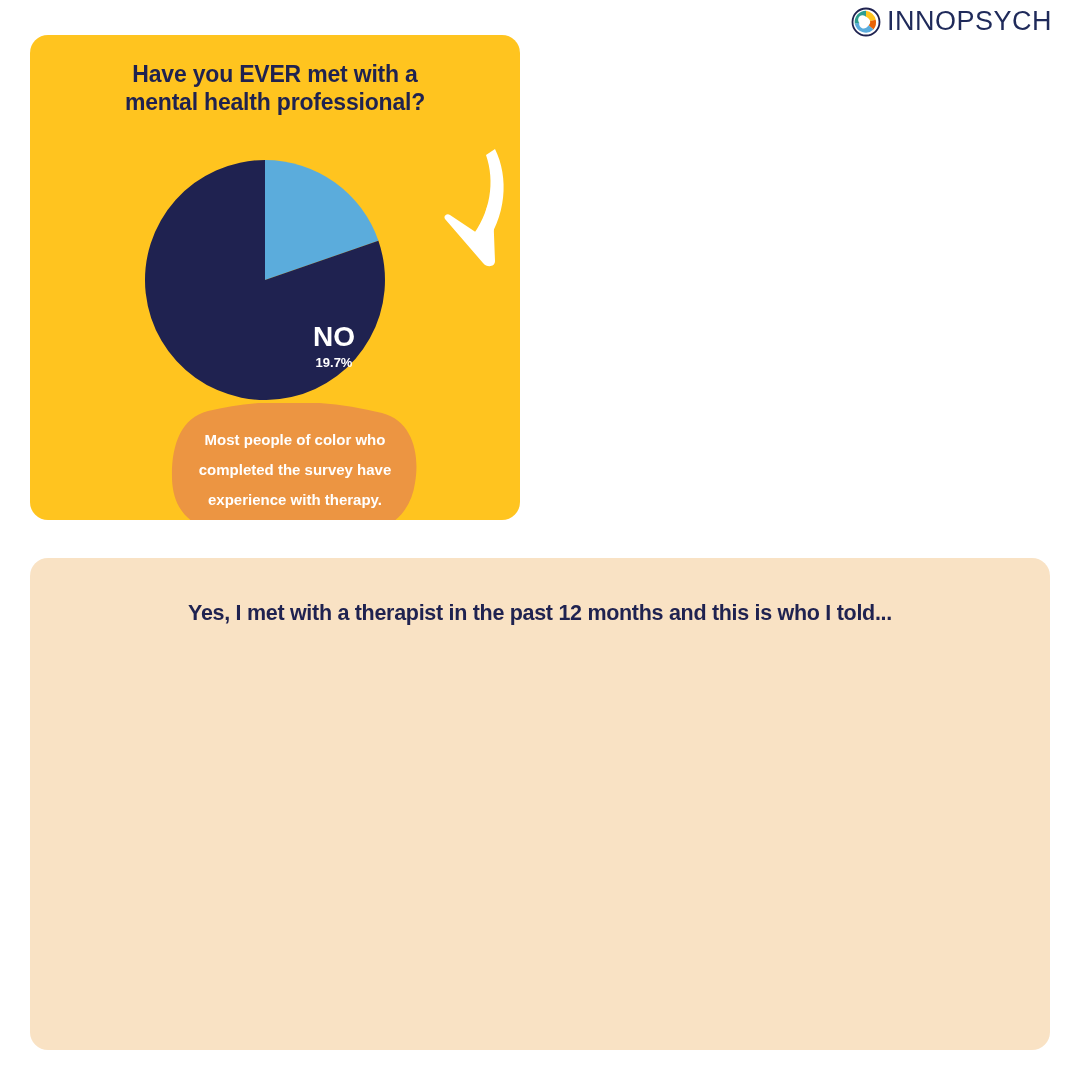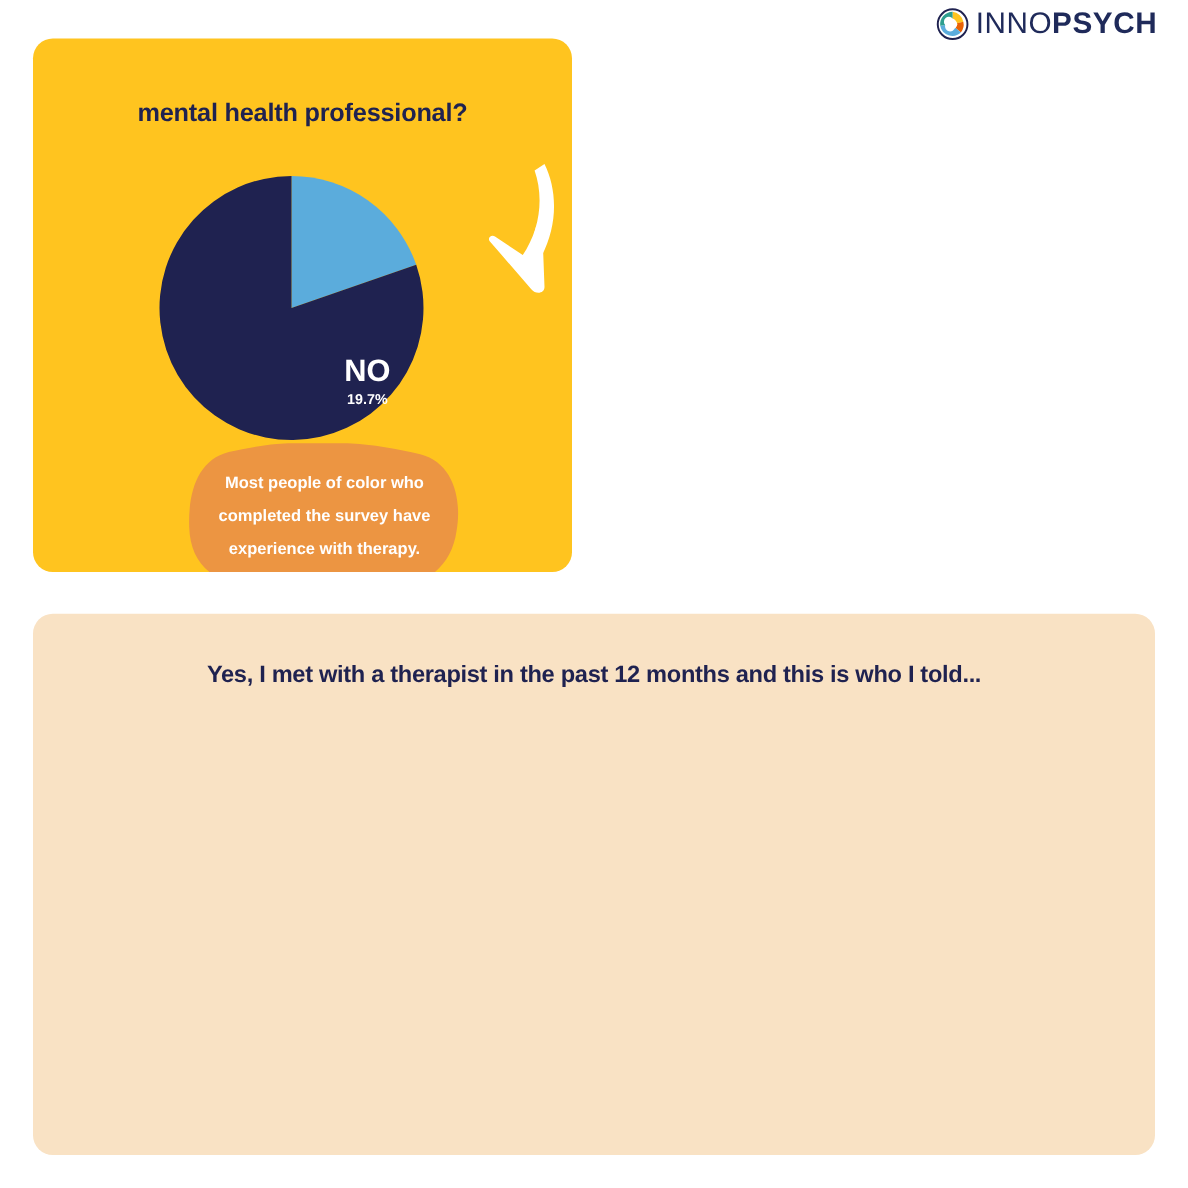--- a/index.html
+++ b/index.html
@@ -16,21 +16,21 @@
   .logo{
     position:absolute; top:6px; right:28px;
     display:flex; align-items:center; gap:6px;text-align:right;
   }
   .logo-mark{width:30px;height:30px;display:block;}
   .logo-text{
     font-size:27px; letter-spacing:.5px; color:#1f2a5a;
     display:flex; align-items:baseline;
   }
   .logo-inno{font-weight:400;}
-  .logo-psych{font-weight:700;}
+  .logo-psych{font-weight:400;}
 
   
   .panel{position:absolute;border-radius:18px;overflow:hidden;}
   #panel-ever{left:30px;  top:35px;  width:490px; height:485px; background:#FFC41F;}
   #panel-age{ left:560px; top:35px;  width:490px; height:485px; background:#F9E2C4;}
   #panel-told{left:30px;  top:558px; width:1020px;height:492px; background:#F9E2C4;}
 
   .panel-title{
     position:absolute; left:0; right:0;
     text-align:center; color:#1F2250;
@@ -86,21 +86,21 @@
       <circle cx="20" cy="20" r="5.6" fill="#FFFFFF"></circle>
     </svg>
     <div class="logo-text">
       <span class="logo-inno">INNO</span>
         <span class="logo-psych">PSYCH</span>
     </div>
   </div>
 
   <div class="panel" id="panel-ever">
     <div class="panel-title" id="title-ever">
-      <br>
+      <span>Have you EVER met with a</span><br>
       <span>mental health professional?</span>
     </div>
 
     <div class="pie-wrap" id="pie-ever">
       <svg class="pie-svg" viewBox="0 0 100 100">
 
         <path d="M50 50 L50 2 A48 48 0 0 1 95.36 34.31 Z" fill="#5BACDC"></path>
 
         <path d="M50 50 L95.36 34.31 A48 48 0 1 1 50 2 Z" fill="#1F2250"></path>
       </svg>

